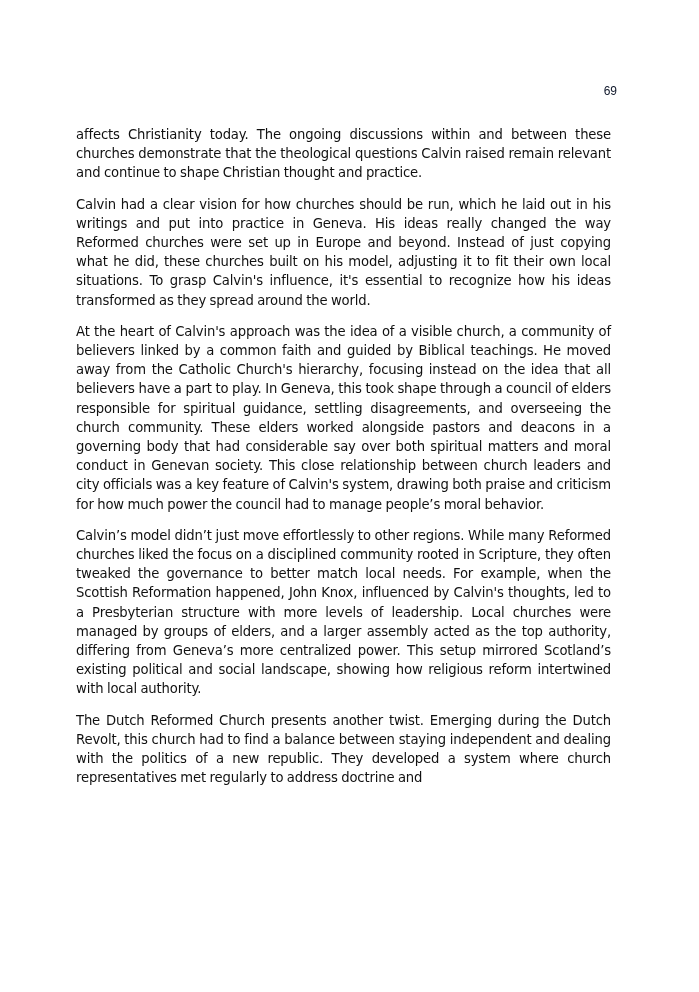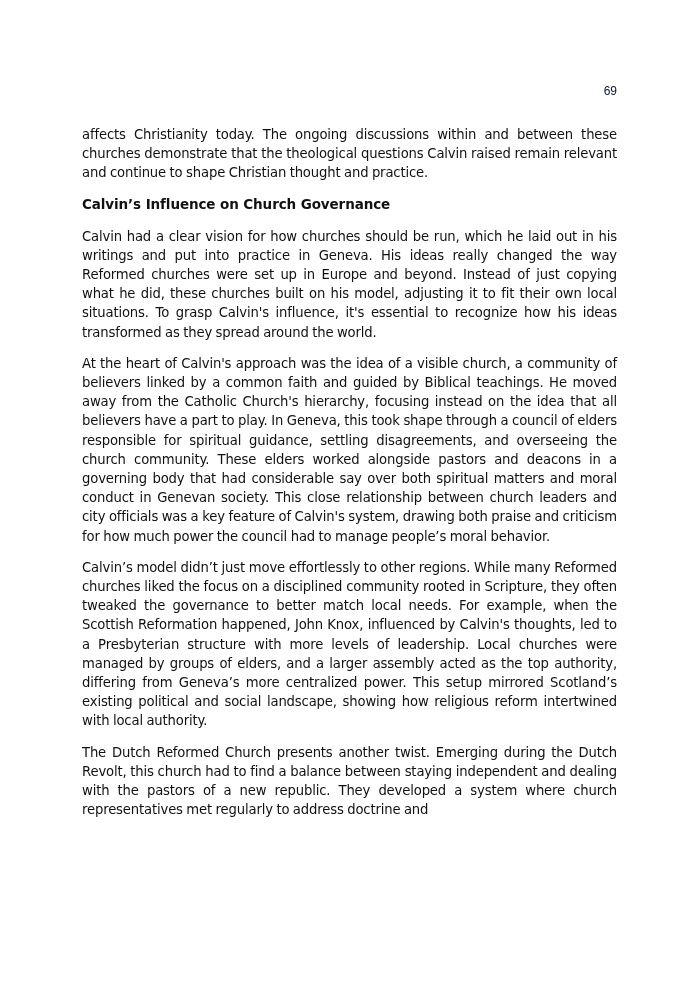--- a/index.html
+++ b/index.html
@@ -19,21 +19,21 @@
       position: absolute;
       top: 84px;
       right: 82px;
       font-family: "Liberation Sans", sans-serif;
       font-size: 12px;
       color: #0f172a;
     }
     .content {
       position: absolute;
       top: 125px;
-      left: 82px;
+      left: 76px;
       width: 535px;
     }
     .para {
       margin: 0 0 12px 0;
       font-size: 13.2px;
       line-height: 19.2px;
       text-align: justify;
       letter-spacing: -0.15px;
       word-spacing: -0.5px;
     }
@@ -45,18 +45,17 @@
       letter-spacing: -0.1px;
     }
   </style>
 </head>
 <body>
 
 <div class="page-number">69</div>
 
 <div class="content">
   <p class="para">affects Christianity today. The ongoing discussions within and between these churches demonstrate that the theological questions Calvin raised remain relevant and continue to shape Christian thought and practice.</p>
-  <h2 class="heading">Calvin’s Influence on Church Governance</h2>
   <p class="para">Calvin had a clear vision for how churches should be run, which he laid out in his writings and put into practice in Geneva. His ideas really changed the way Reformed churches were set up in Europe and beyond. Instead of just copying what he did, these churches built on his model, adjusting it to fit their own local situations. To grasp Calvin's influence, it's essential to recognize how his ideas transformed as they spread around the world.</p>
   <p class="para">At the heart of Calvin's approach was the idea of a visible church, a community of believers linked by a common faith and guided by Biblical teachings. He moved away from the Catholic Church's hierarchy, focusing instead on the idea that all believers have a part to play. In Geneva, this took shape through a council of elders responsible for spiritual guidance, settling disagreements, and overseeing the church community. These elders worked alongside pastors and deacons in a governing body that had considerable say over both spiritual matters and moral conduct in Genevan society. This close relationship between church leaders and city officials was a key feature of Calvin's system, drawing both praise and criticism for how much power the council had to manage people’s moral behavior.</p>
   <p class="para">Calvin’s model didn’t just move effortlessly to other regions. While many Reformed churches liked the focus on a disciplined community rooted in Scripture, they often tweaked the governance to better match local needs. For example, when the Scottish Reformation happened, John Knox, influenced by Calvin's thoughts, led to a Presbyterian structure with more levels of leadership. Local churches were managed by groups of elders, and a larger assembly acted as the top authority, differing from Geneva’s more centralized power. This setup mirrored Scotland’s existing political and social landscape, showing how religious reform intertwined with local authority.</p>
-  <p class="para">The Dutch Reformed Church presents another twist. Emerging during the Dutch Revolt, this church had to find a balance between staying independent and dealing with the pastors of a new republic. They developed a system where church representatives met regularly to address doctrine and</p>
+  <p class="para">The Dutch Reformed Church presents another twist. Emerging during the Dutch Revolt, this church had to find a balance between staying independent and dealing with the politics of a new republic. They developed a system where church representatives met regularly to address doctrine and</p>
 </div>
 
 </body></html>

